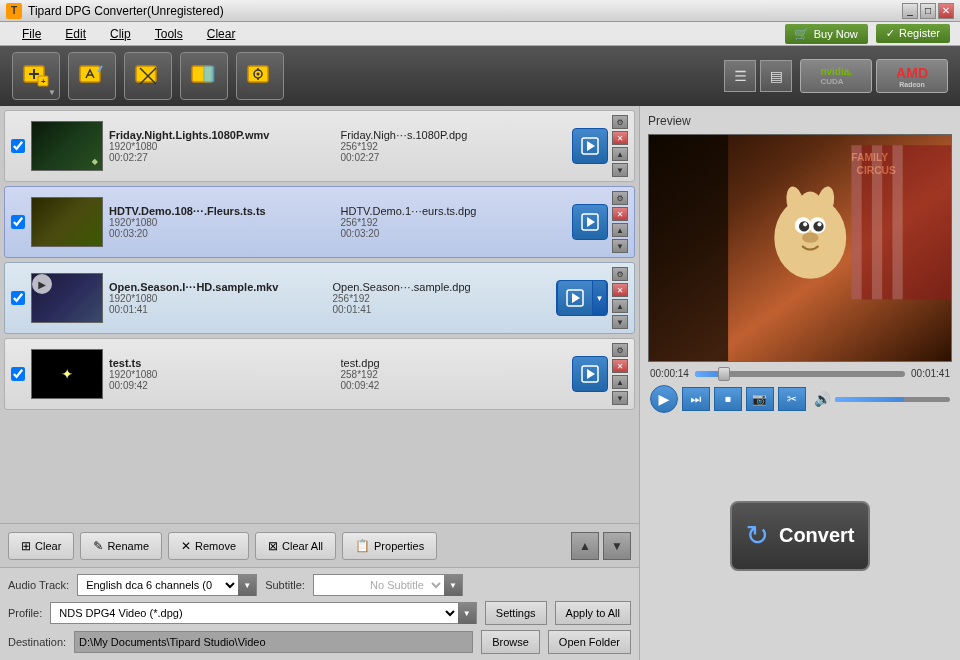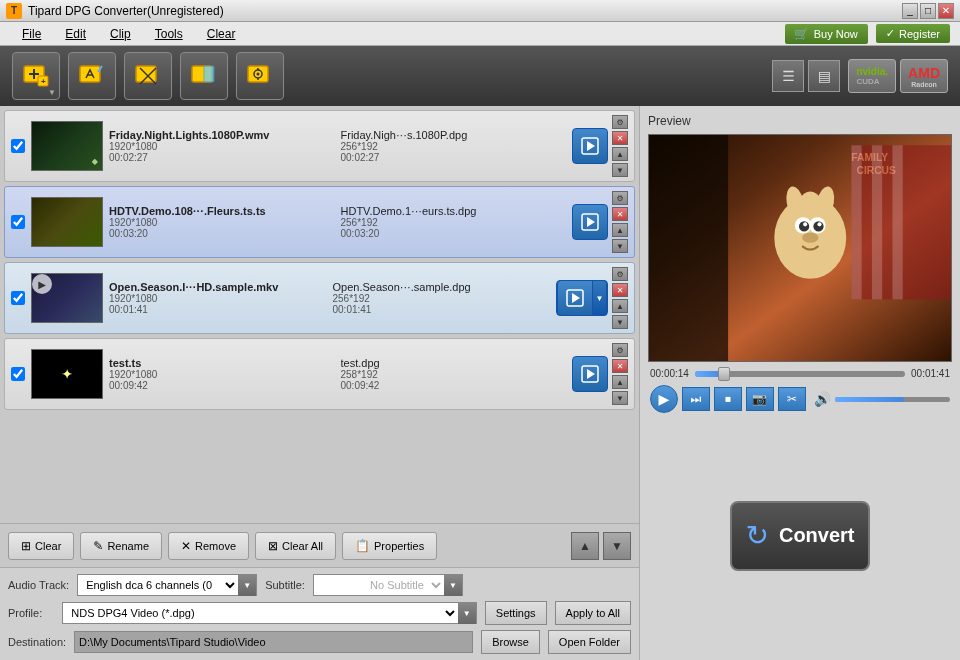--- a/index.html
+++ b/index.html
@@ -40,21 +40,21 @@
       border-bottom: 1px solid #aaa;
     }
     #menubar .menu-group { display: flex; gap: 0; }
     .menu-item {
       padding: 3px 12px;
       cursor: pointer;
       font-size: 12px;
       color: #000;
       text-decoration: underline;
     }
-    #menubar .right-btns { margin-left: auto; display: flex; align-items: center; gap: 8px; }
+    #menubar .right-btns { margin-left: auto; display: flex; align-items: flex-start; gap: 8px; }
     .header-btn {
       background: linear-gradient(to bottom, #6a9e3a, #4a7a20);
       color: white; border: none; padding: 3px 10px; cursor: pointer;
       font-size: 11px; border-radius: 2px; display: flex; align-items: center; gap: 4px;
     }
     .cart-icon::before { content: '🛒'; font-size: 12px; }
     .check-icon::before { content: '✓'; }
 
     
     #toolbar {
@@ -85,21 +85,21 @@
     .view-btns { display: flex; gap: 4px; }
     .view-btn {
       width: 32px; height: 32px;
       background: linear-gradient(to bottom, #777, #555);
       border: 1px solid #999;
       display: flex; align-items: center; justify-content: center;
       cursor: pointer; color: #ddd; font-size: 14px;
     }
     .gpu-badges { display: flex; gap: 4px; }
     .gpu-badge {
-      height: 34px; padding: 4px 7px;
+      height: 34px; padding: 4px 19px;
       background: linear-gradient(to bottom, #888, #666);
       border: 1px solid #aaa;
       display: flex; align-items: center; justify-content: center;
       font-size: 9px; color: #ddd; font-weight: bold; border-radius: 3px;
     }
     .nvidia-badge { color: #76b900; }
     .amd-badge { color: #e62f2f; }
 
     
     #main {
@@ -718,21 +718,21 @@
         <span class="settings-label">Subtitle:</span>
         <div class="settings-select-arrow">
           <select style="width:130px;border:none;font-size:11px;color:#aaa;text-align:right;">
             <option value="">No Subtitle</option>
           </select>
           <div class="select-arrow-btn">▼</div>
         </div>
       </div>
       <div class="settings-row">
         <span class="settings-label">Profile:</span>
-        <div class="settings-select-arrow" style="flex:1;margin-left:12px;">
+        <div class="settings-select-arrow" style="flex:1;">
           <select style="flex:1;width:100%;border:none;font-size:11px;">
             <option>NDS DPG4 Video (*.dpg)</option>
           </select>
           <div class="select-arrow-btn">▼</div>
         </div>
         <button class="settings-action-btn">Settings</button>
         <button class="settings-action-btn">Apply to All</button>
       </div>
       <div class="settings-row">
         <span class="settings-label">Destination:</span>

